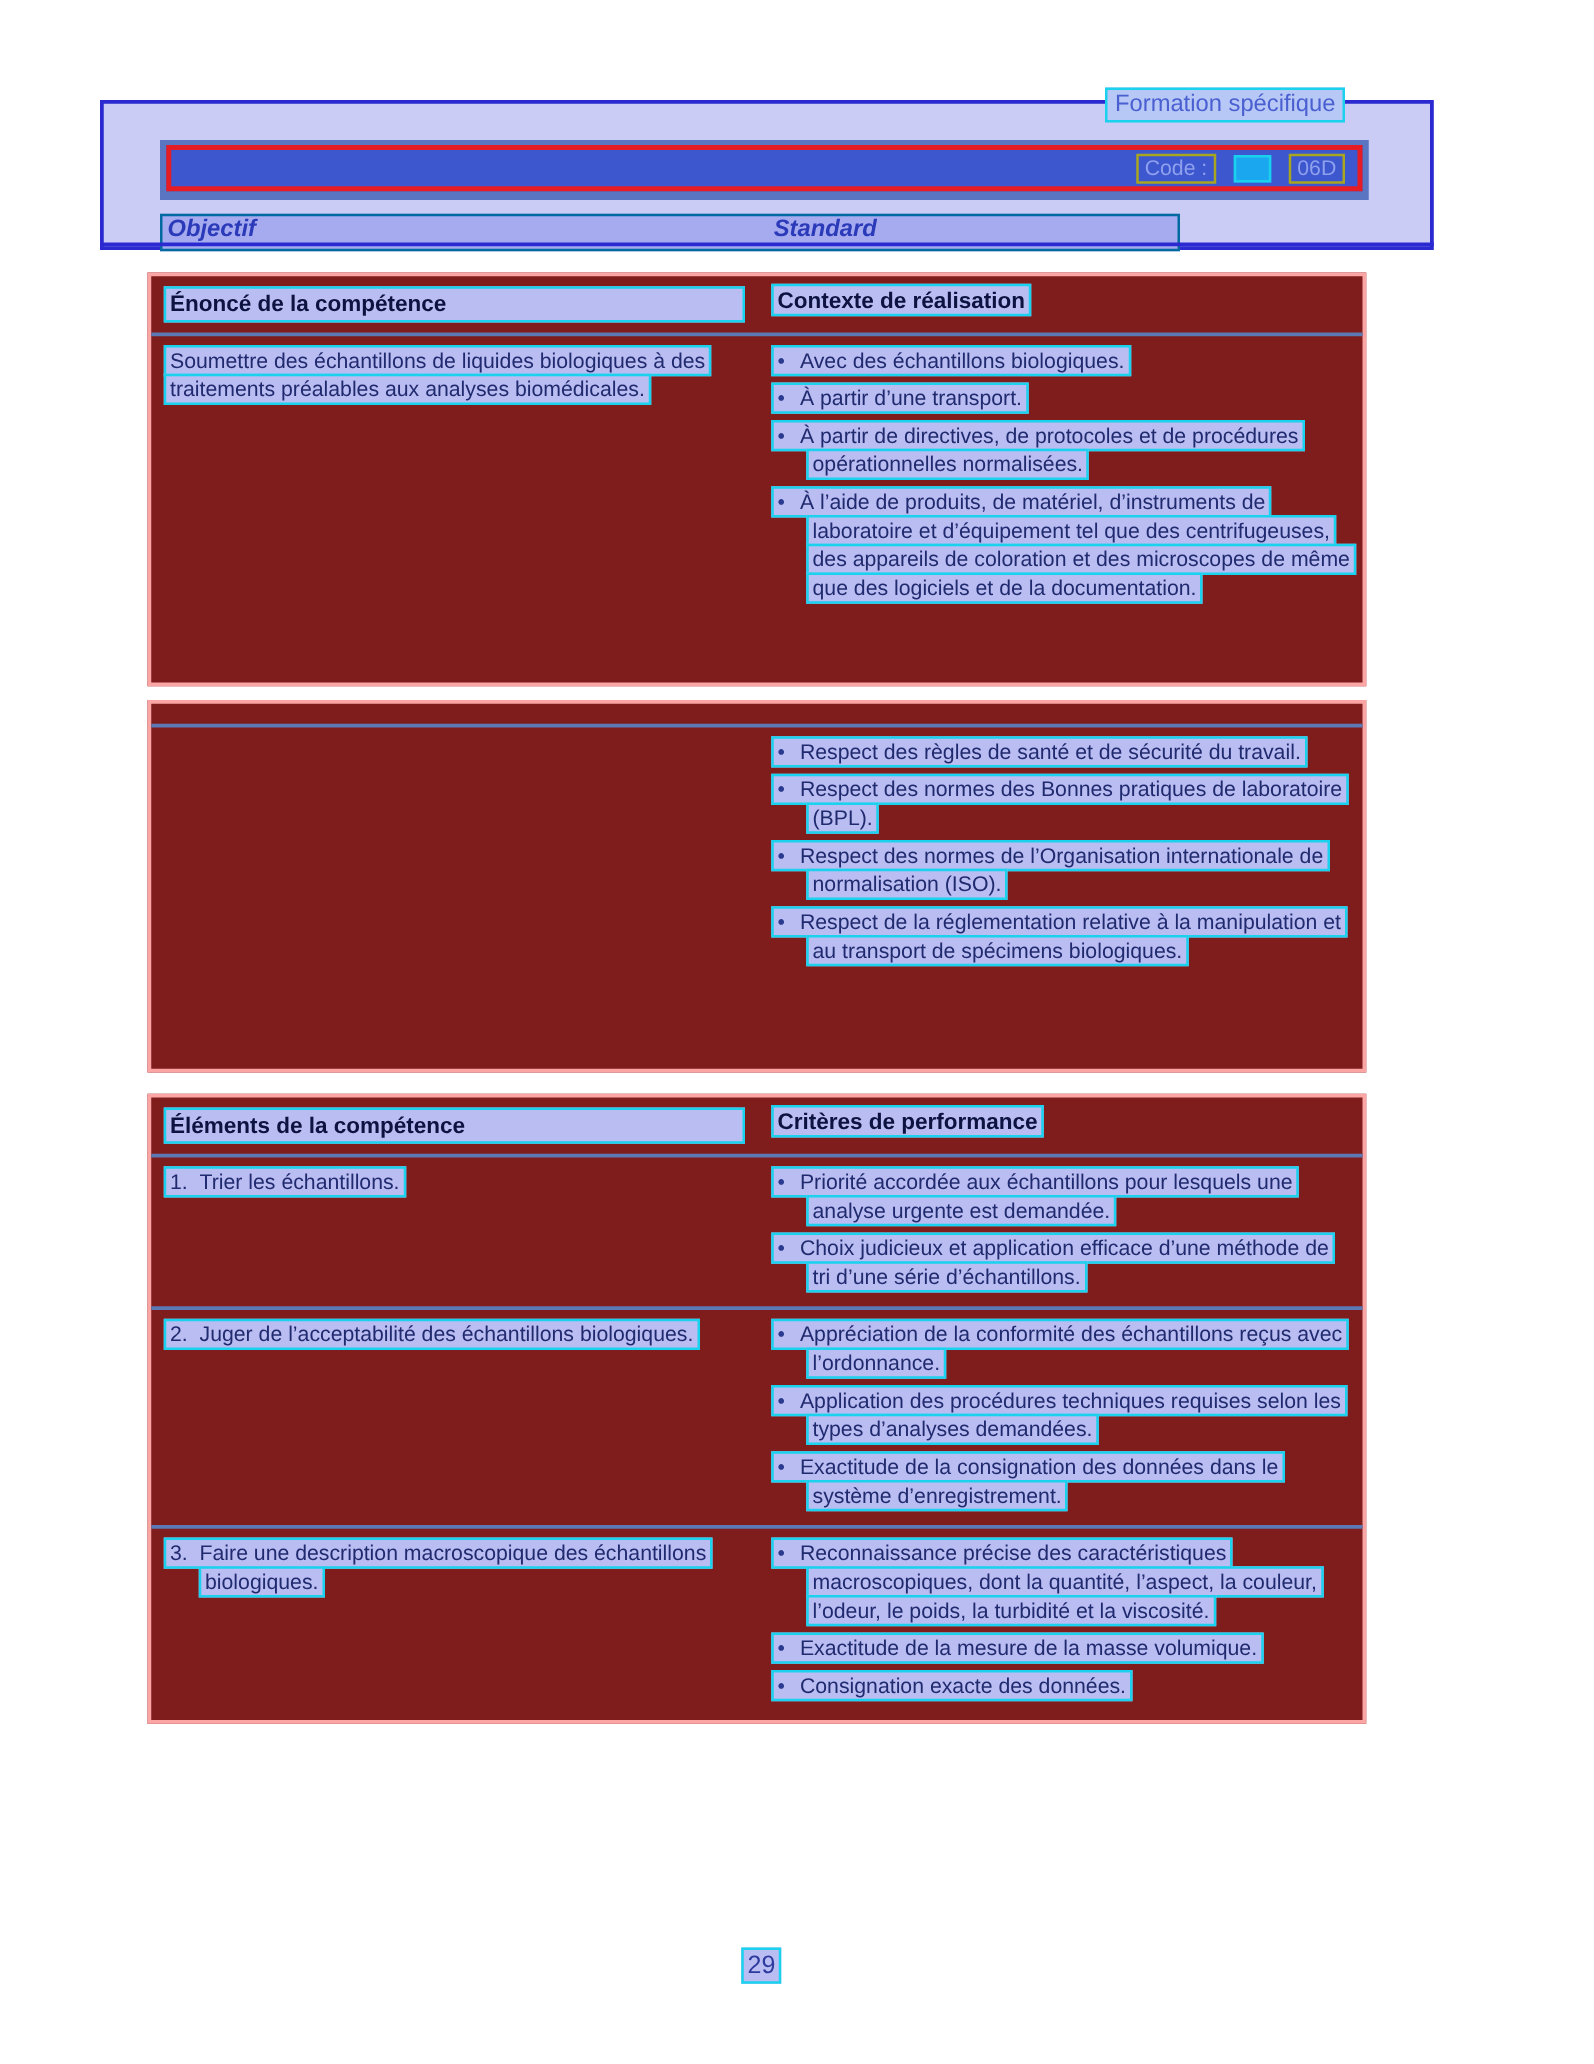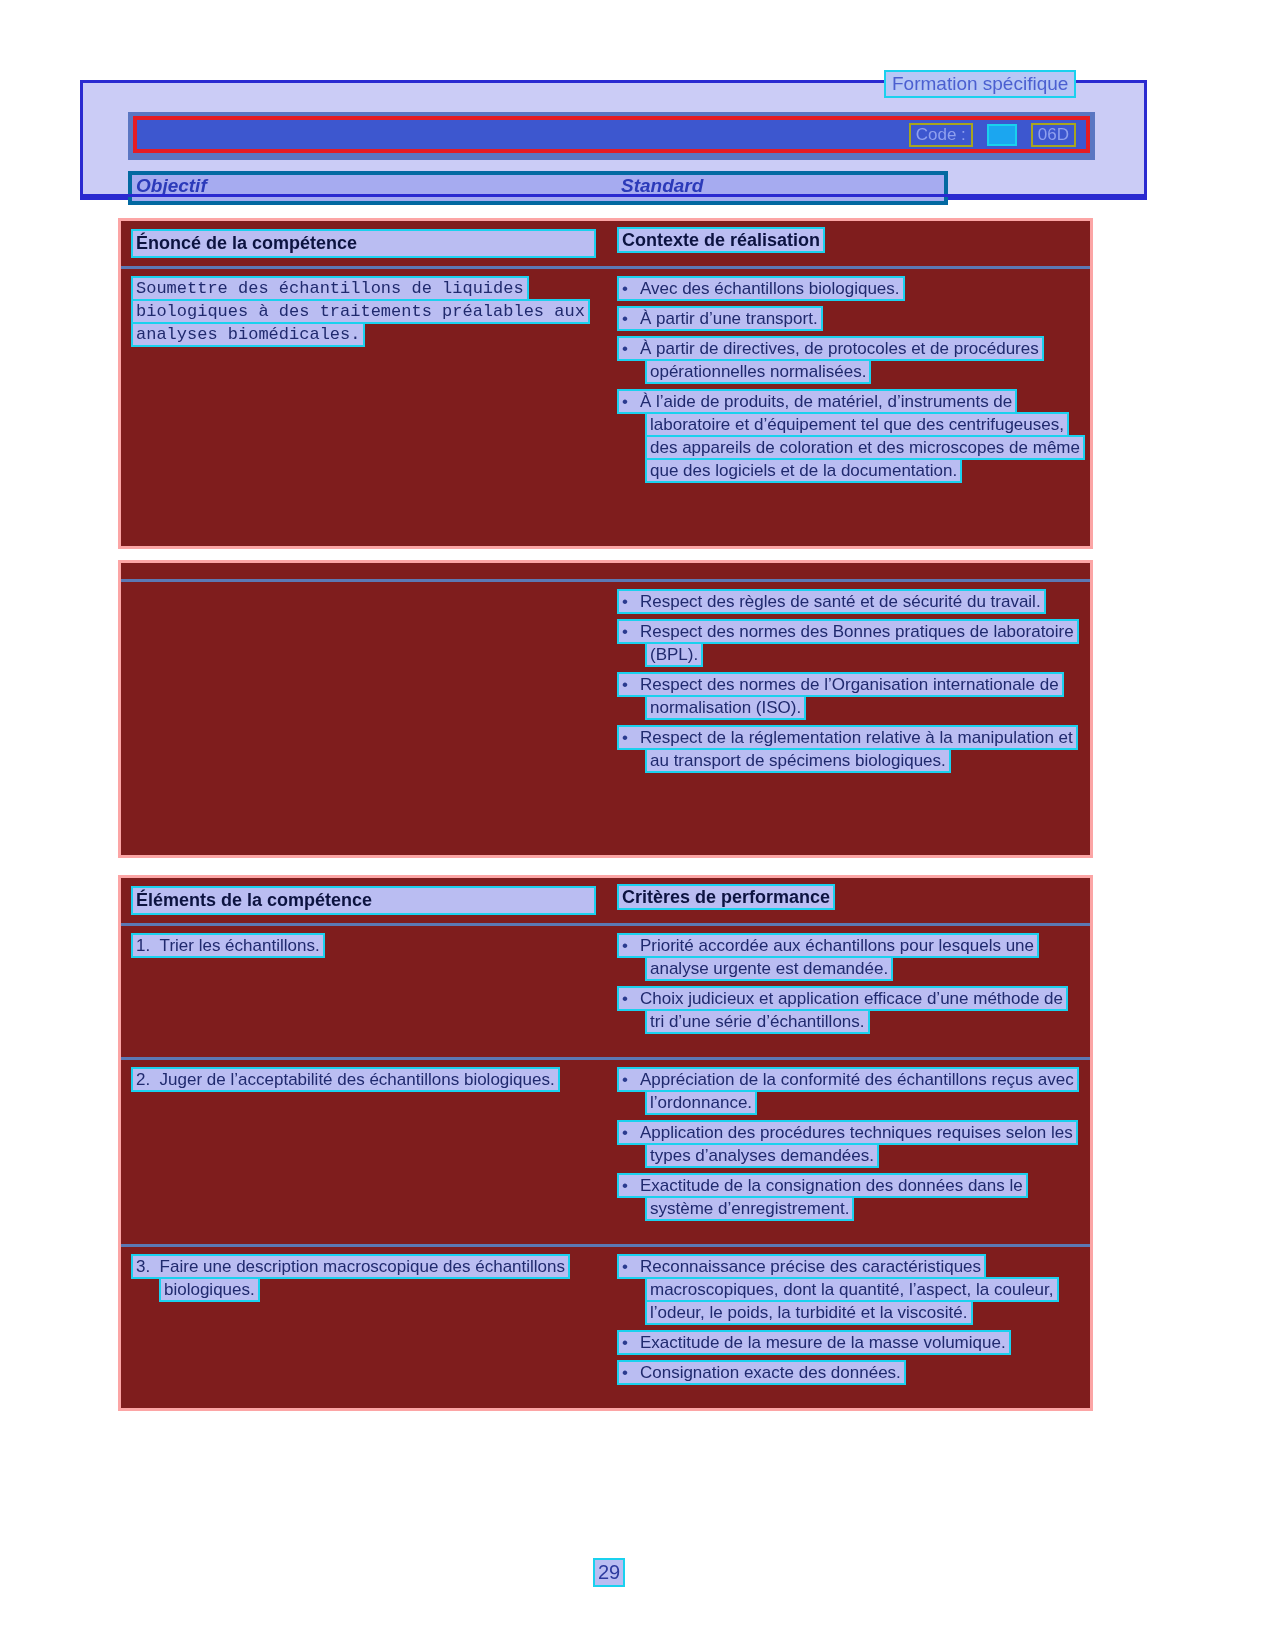--- a/index.html
+++ b/index.html
@@ -37,21 +37,21 @@
     display:flex;align-items:center;justify-content:flex-end;
     padding-right:10px;font-size:17px;color:#8fa0ee;gap:12px;
   }
   .code-box{border:2px solid #a8a51f;padding:0 5px;}
   .code-gap{
     display:inline-block;width:26px;height:18px;margin:0 2px;
     background:#1ba6f0;border:2px solid #19d1ee;vertical-align:middle;
   }
   .col-strip{
     position:absolute;left:45px;top:88px;width:812px;height:26px;z-index:1;
-    background:#a6abf0;border:4px solid #0369a1;box-sizing:content-box;
+    background:#a6abf0;border:2px solid #0369a1;box-sizing:content-box;
   }
   .col-strip .obj{position:absolute;left:4px;top:0px;}
   .col-strip .std{position:absolute;left:489px;top:0px;}
   .col-head-text{font-weight:bold;font-style:italic;font-size:19px;color:#2b3ab9;}
   .underline-rule{
     position:absolute;left:-3px;right:-3px;top:111px;height:3px;
     background:#2a2ad0;z-index:2;
   }
   
   .tbl{
@@ -64,28 +64,28 @@
     box-sizing:border-box;font-size:18px;line-height:23px;
   }
   .tbl-row{
     display:grid;grid-template-columns:470px 1fr;
     padding:8px 10px;box-sizing:border-box;line-height:23px;
   }
   .tbl-row + .tbl-row{border-top:3px solid #5b79b4;}
   .col-right{padding-left:16px;}
   .wide-left{display:inline-block;width:455px;}
   .wide-crit{display:inline-block;width:420px;}
-  .stmt{display:block;width:480px;margin:0;line-height:23px;font-family:Liberation Mono, monospace;}
+  .stmt{display:block;width:480px;margin:0;line-height:23px;}
   .numline{display:block;width:475px;padding-left:28px;text-indent:-28px;line-height:23px;}
   ul.blist{list-style:none;margin:0;padding:0;}
   ul.blist li{
     display:block;padding-left:28px;text-indent:-28px;
     margin:0 0 7px 0;line-height:23px;max-width:460px;
   }
-  ul.blist li:last-child{margin-bottom:16px;}
+  ul.blist li:last-child{margin-bottom:4px;}
   
   .page-num{
     position:absolute;left:593px;top:1558px;font-size:20px;color:#2d3a9e;
   }
 </style>
 </head>
 <body>
 
 <span class="hl top-right-label">Formation spécifique</span>
 

